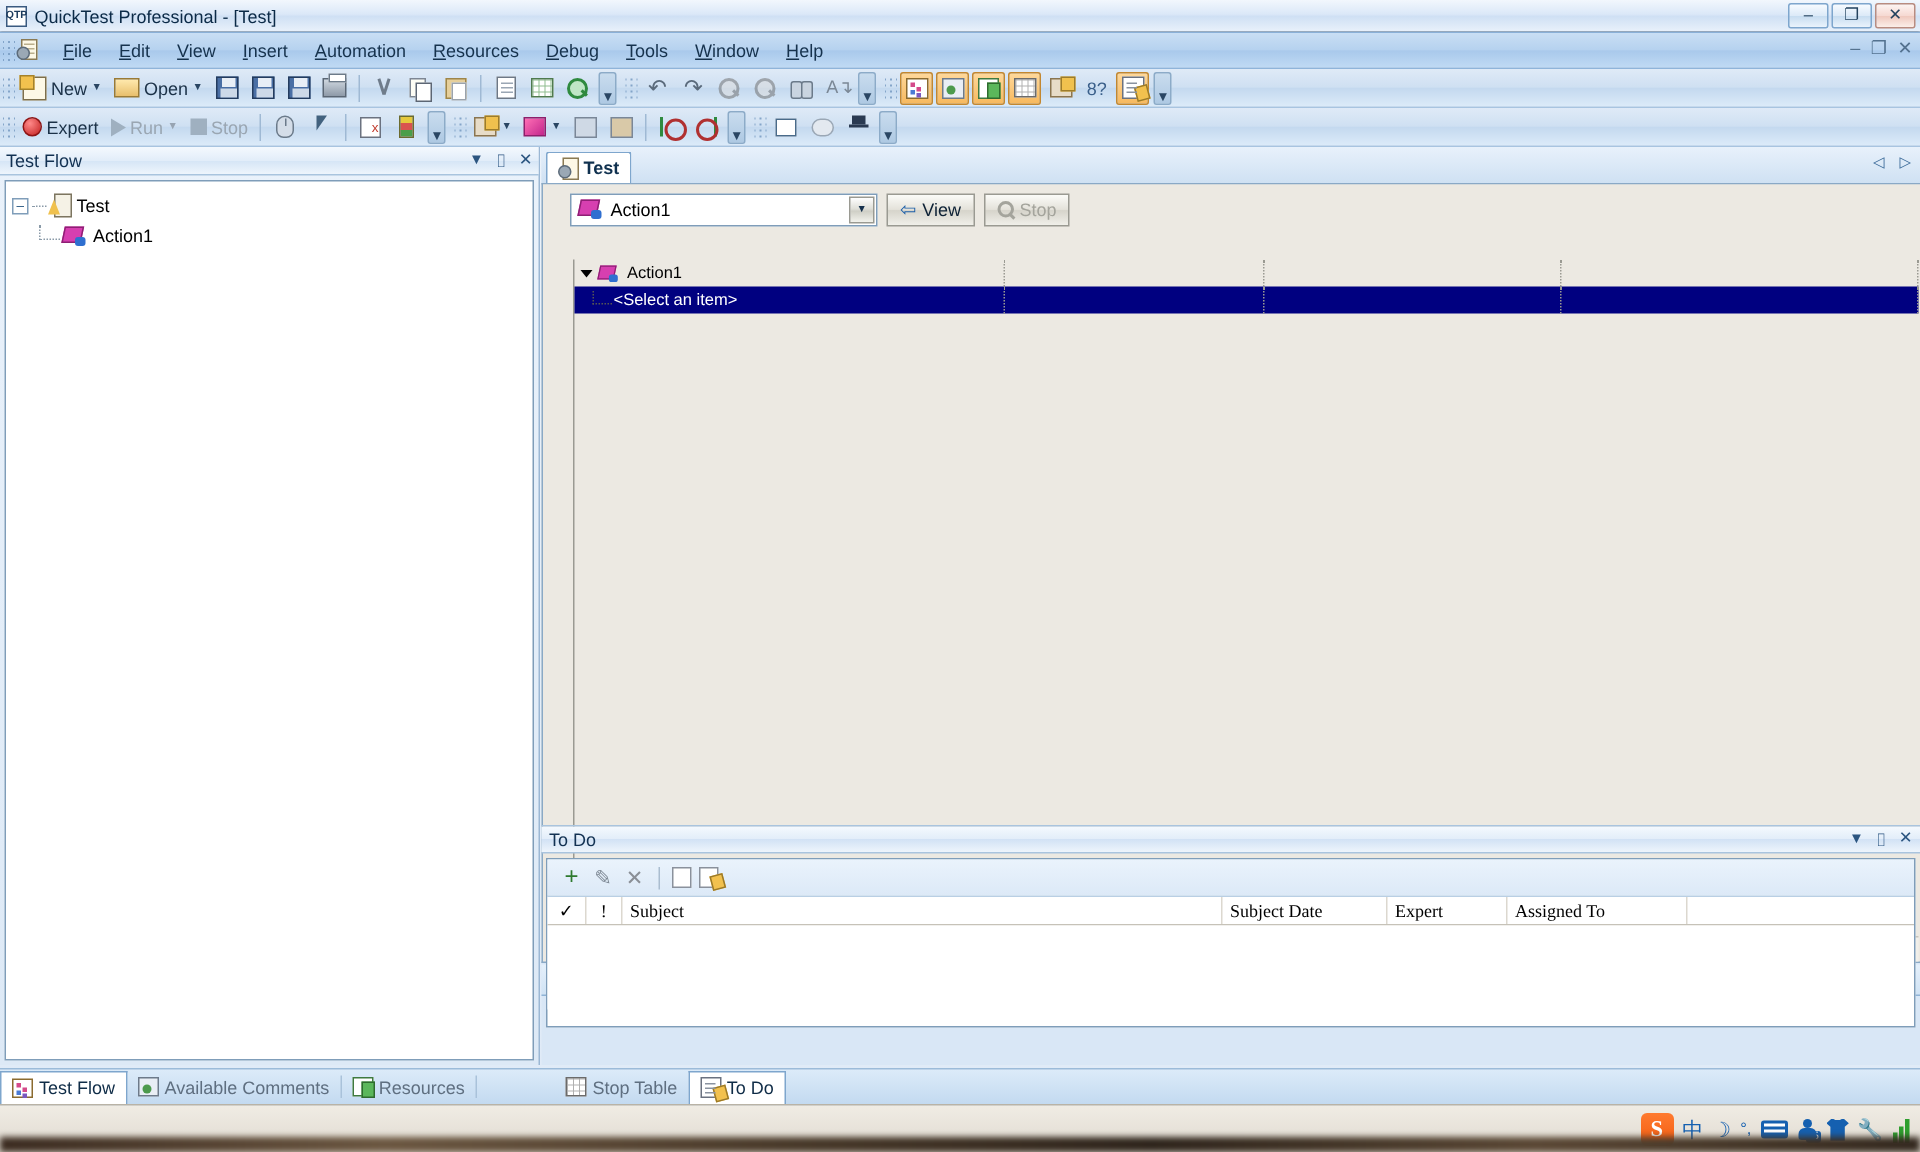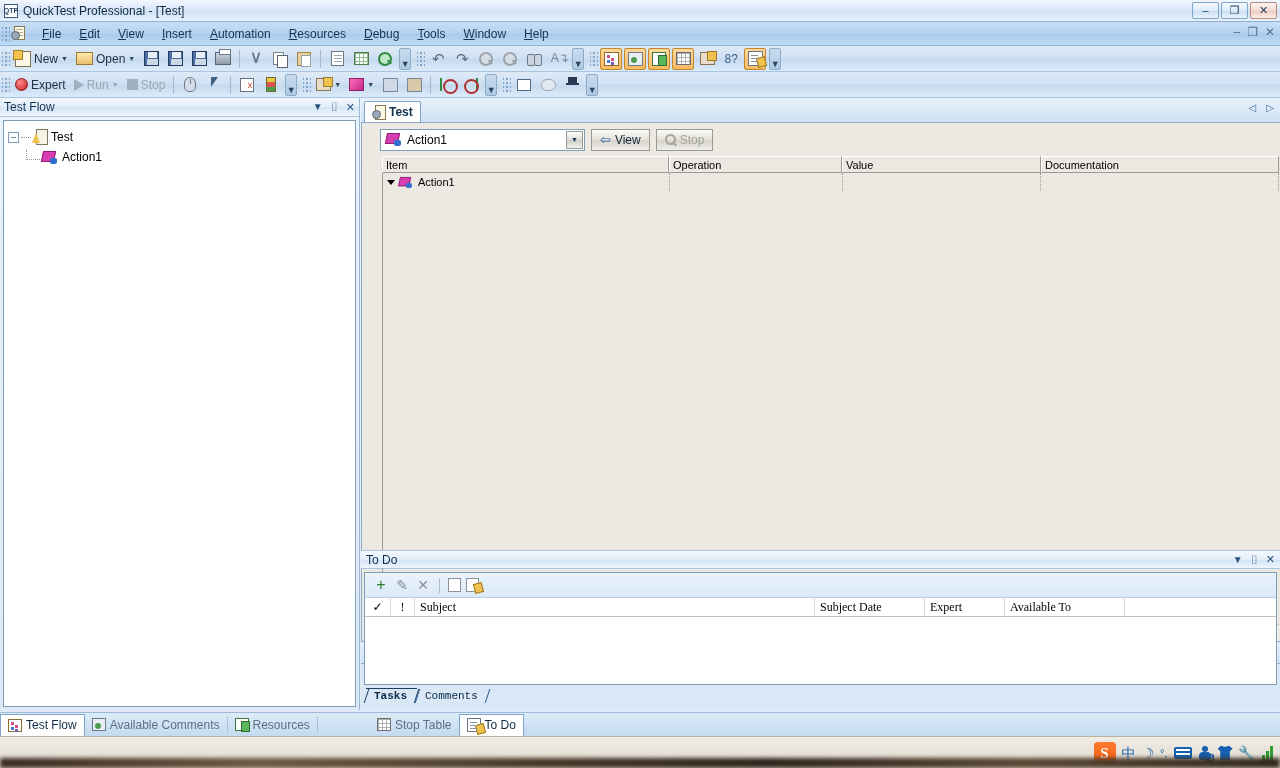--- a/index.html
+++ b/index.html
@@ -655,39 +655,42 @@
             <span class="back-arrow">⇦</span>
             <span>View</span>
           </div>
           <div class="btn3d disabled">
             <span class="show-magnify"></span>
             <span>Stop</span>
           </div>
         </div>
 
         <div class="grid-wrap">
-          <div class="grid-header">
-            <div class="gh-cell" style="width:287px;">Item</div>
-            <div class="gh-cell" style="width:173px;">Operation</div>
-            <div class="gh-cell" style="width:199px;">Value</div>
-            <div class="gh-cell" style="width:238px;">Documentation</div>
-          </div>
 
           <div class="grid-rows">
             <div class="grid-row">
               <div class="gr-item gr-cell" style="width:287px;">
                 <span class="caret-down"></span>
                 <span class="icon-action" style="transform:scale(.85);"></span>
                 <span>Action1</span>
               </div>
               <div class="gr-cell" style="width:173px;"></div>
               <div class="gr-cell" style="width:199px;"></div>
               <div class="gr-cell" style="width:238px;"></div>
             </div>
 
+            <div class="grid-row selected">
+              <div class="gr-item gr-cell" style="width:287px;">
+                <span class="dotline"></span>
+                <span>&lt;Select an item&gt;</span>
+              </div>
+              <div class="gr-cell" style="width:173px;"></div>
+              <div class="gr-cell" style="width:199px;"></div>
+              <div class="gr-cell" style="width:238px;"></div>
+            </div>
           </div>
 
           <div class="hscroll">
             <div class="hs-arrow">◄</div>
             <div class="hs-track">
               <div class="hs-thumb">|||</div>
             </div>
             <div class="hs-arrow">►</div>
           </div>
         </div>
@@ -723,28 +726,24 @@
           <span class="td-sep"></span>
           <span class="td-doc"></span>
           <span class="td-doc2"></span>
         </div>
         <div class="todo-colheader">
           <div class="tc-cell" style="width:26px;justify-content:center;padding-left:0;">✓</div>
           <div class="tc-cell" style="width:24px;justify-content:center;padding-left:0;">!</div>
           <div class="tc-cell" style="width:400px;">Subject</div>
           <div class="tc-cell" style="width:110px;">Subject Date</div>
           <div class="tc-cell" style="width:80px;">Expert</div>
-          <div class="tc-cell" style="width:120px;">Available To</div>
+          <div class="tc-cell" style="width:120px;">Assigned To</div>
           <div class="tc-cell" style="flex:1;border-right:none;"></div>
         </div>
         <div style="height:56px;background:#fff;"></div>
-      </div>
-      <div class="todo-tabs">
-        <div class="vtab active">Tasks</div>
-        <div class="vtab">Comments</div>
       </div>
     </div>
   </div>
 
   <div class="statusbar">
     <div class="stab active">
       <span class="ic-tree" style="width:14px;height:13px;"></span>
       <span>Test Flow</span>
     </div>
     <div class="stab">

